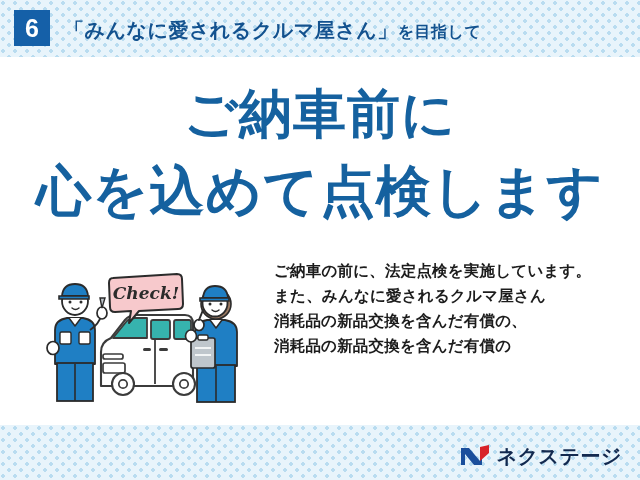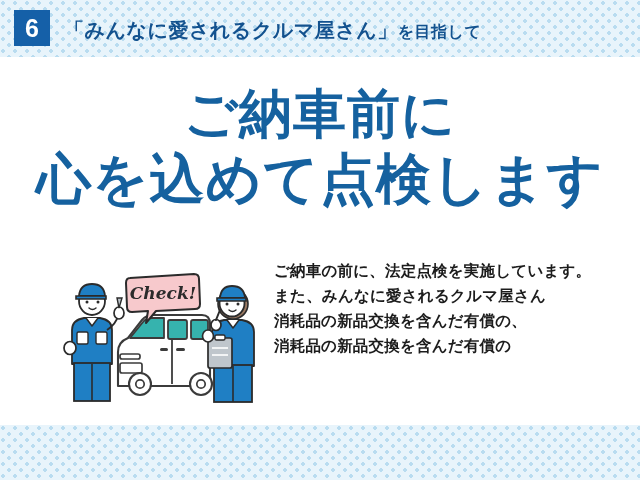--- a/index.html
+++ b/index.html
@@ -41,33 +41,33 @@
   }
   #header-title .small{font-size:16px;}
 
   
   #headline{
     position:absolute;left:0;top:85px;width:640px;text-align:center;
     color:#15619f;font-weight:bold;line-height:1.08;
     letter-spacing:1px;
   }
   #headline .l1{display:block;font-size:53px;}
-  #headline .l2{display:block;font-size:55px;margin-top:8px;}
+  #headline .l2{display:block;font-size:55px;margin-top:20px;}
 
   
   #body-copy{
     position:absolute;left:262px;top:258px;width:372px;
     color:#1c1c1c;font-size:15.5px;font-weight:bold;line-height:1.62;
     letter-spacing:0.2px;
     margin-left:12px;
   }
   #body-copy .note{font-size:13.2px;display:block;margin-top:2px;}
 
   
-  #illustration{position:absolute;left:60px;top:268px;width:205px;height:135px;}
+  #illustration{position:absolute;left:43px;top:268px;width:205px;height:135px;}
 
   
   #footer-logo{
     position:absolute;right:18px;top:442px;height:28px;
     display:flex;align-items:center;gap:7px;
   }
   #logo-text{
     color:#12294f;font-size:20px;font-weight:bold;letter-spacing:0.5px;
     white-space:nowrap;
   }
@@ -184,14 +184,21 @@
 
   <div id="body-copy">
     <div>ご納車の前に、法定点検を実施しています。</div>
     <div>また、みんなに愛されるクルマ屋さん</div>
     <div>消耗品の新品交換を含んだ有償の、</div>
     <div>消耗品の新品交換を含んだ有償の</div>
   </div>
 
   <div id="footer-band" class="dotband"></div>
 
+  <div id="footer-logo">
+    <svg width="30" height="24" viewBox="0 0 30 24" xmlns="http://www.w3.org/2000/svg">
+      <path d="M1 21 L1 4 L9 4 L20 17 L20 3 L26 3 L26 8 L22 8 L22 21 L14 21 L5 10 L5 21 Z" fill="#1b4f9c"></path>
+      <path d="M20 3 L29 1 L29 9 L20 17 Z" fill="#d8232a"></path>
+    </svg>
+    <span id="logo-text">ネクステージ</span>
+  </div>
 
 </div>
 
 </body></html>

